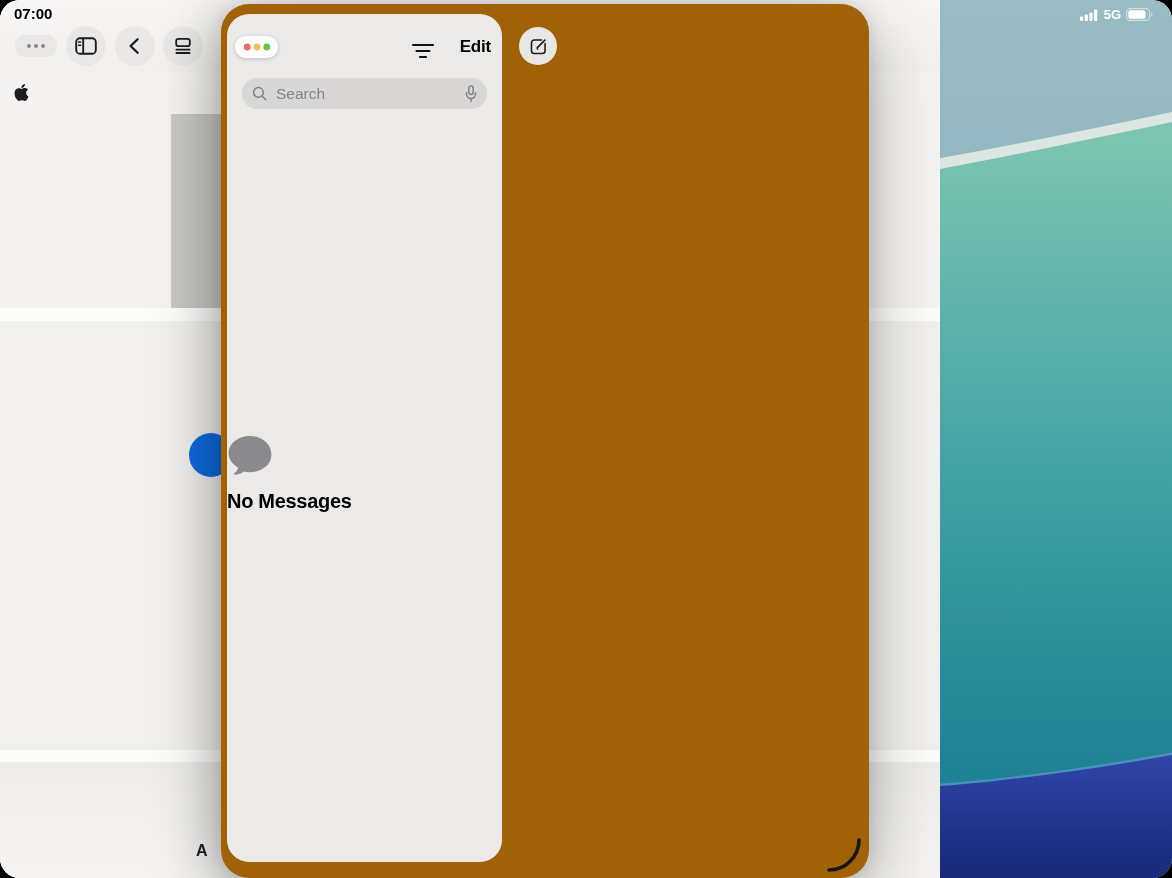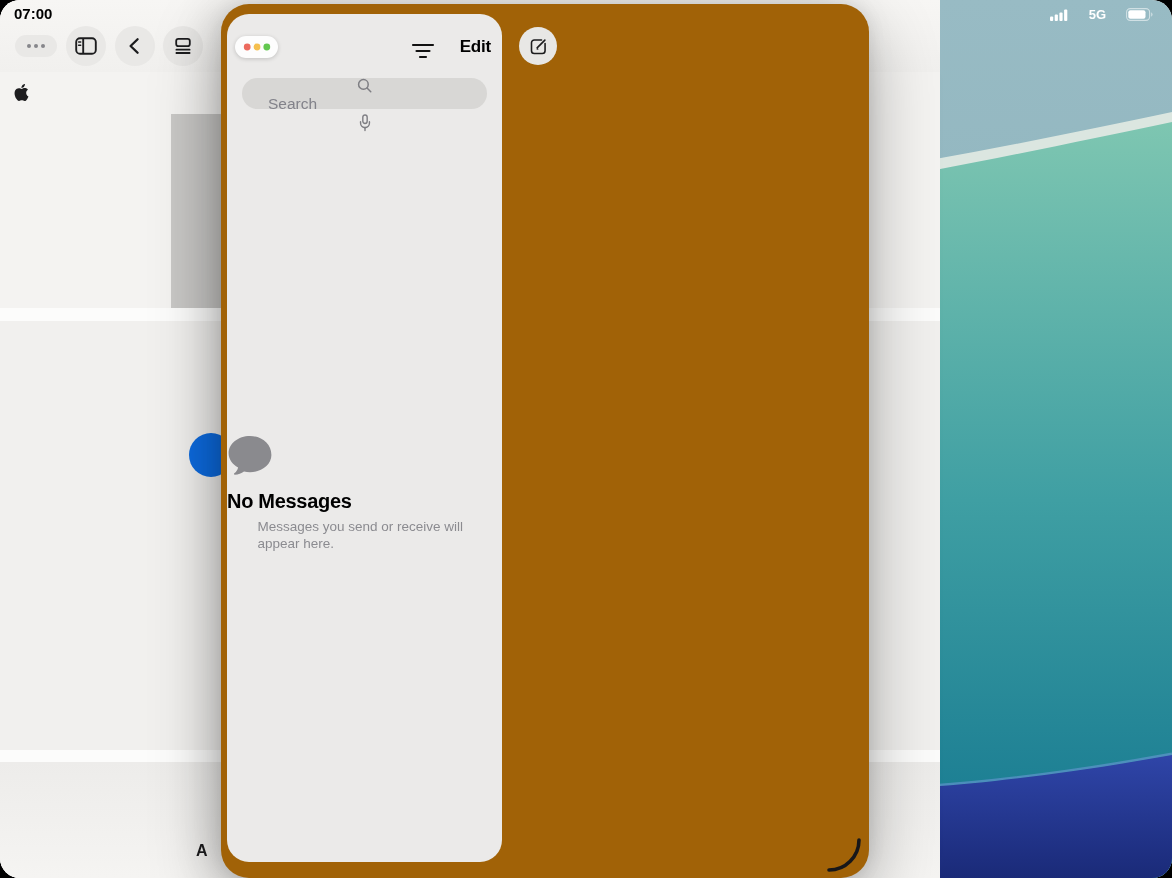--- a/index.html
+++ b/index.html
@@ -40,36 +40,36 @@
     box-shadow:0 25px 70px rgba(0,0,0,.30),-12px 0 40px rgba(0,0,0,.10),0 0 18px rgba(0,0,0,.08);margin-left:16px;}
   .msg-sidebar{position:absolute;left:6px;top:10px;width:275px;height:848px;
     background:#ebeae9;border-radius:22px;}
   .traffic{position:absolute;left:8px;top:22px;width:43px;height:22px;border-radius:12px;
     background:#fdfdfd;box-shadow:0 1px 4px rgba(0,0,0,.18);
     display:flex;align-items:center;justify-content:center;}
   .filter-btn{position:absolute;left:184px;top:28px;width:24px;height:20px;color:#111;}
   .edit-btn{position:absolute;right:11px;top:23px;font-size:17px;font-weight:600;color:#000;
     letter-spacing:-0.2px;}
   .searchbar{position:absolute;left:15px;top:64px;width:245px;height:31px;border-radius:16px;
-    background:#d8d7d5;display:flex;align-items:center;padding:0 9px 0 10px;flex-direction:column;}
+    background:#d8d7d5;display:flex;align-items:center;padding:0 9px 0 10px;}
   .searchbar input{flex:1;background:transparent;border:none;outline:none;
     font-size:15.5px;color:#1c1c1e;margin-left:6px;font-family:inherit;min-width:0;}
   .searchbar input::placeholder{color:#82828a;}
   .empty-state{position:absolute;left:0;top:420px;width:100%;text-align:left;}
   .empty-title{margin-top:10px;font-size:20px;font-weight:700;color:#000;letter-spacing:-0.3px;}
   .empty-sub{margin:5px auto 0;max-width:214px;font-size:13.5px;line-height:1.28;color:#8b8b90;}
   .compose-btn{position:absolute;left:298px;top:23px;width:38px;height:38px;border-radius:50%;
     background:#e8e7e5;display:flex;align-items:center;justify-content:center;color:#1c1c1e;}
   .no-conv{position:absolute;left:281px;right:0;top:451px;text-align:center;
     font-size:18.5px;font-weight:700;color:#000;letter-spacing:-0.3px;}
   .resize-handle{position:absolute;right:6px;bottom:4px;width:38px;height:38px;}
 
   
   .status-time{position:absolute;left:14px;top:5px;font-size:15px;font-weight:600;color:#000;}
-  .status-right{position:absolute;right:18px;top:7px;display:flex;align-items:center;gap:20px;}
+  .status-right{position:absolute;right:18px;top:7px;display:flex;align-items:center;gap:5px;}
   .net-label{font-size:13px;font-weight:600;color:#fff;}
 </style>
 </head>
 <body>
 
 <div class="screen">
 
   <div class="wallpaper">
     <svg viewBox="0 0 242 878" preserveAspectRatio="none">
       <defs>
@@ -180,21 +180,20 @@
         </button>
       </div>
 
       <div class="empty-state">
         <span>
           <svg width="46" height="42" viewBox="0 0 46 42">
             <path fill="#8a8a8e" d="M23 2C11.2 2 1.6 9.7 1.6 19.2c0 6 3.8 11.2 9.5 14.2-.5 2.4-1.9 4.4-3.8 5.9-.6.5-.2 1.4.5 1.4 3.5-.1 6.7-1.3 9.2-3.3 1.9.5 3.9.8 6 .8 11.8 0 21.4-7.7 21.4-17.2C44.4 9.7 34.8 2 23 2Z"></path>
           </svg>
         </span>
         <div class="empty-title">No Messages</div>
-        <div class="empty-sub">Messages you send or receive will appear here.</div>
       </div>
     </div>
 
     <button class="compose-btn">
       <svg width="21" height="21" viewBox="0 0 24 24">
         <path d="M15.5 4.5H7.2A3.2 3.2 0 0 0 4 7.7v9.1A3.2 3.2 0 0 0 7.2 20h9.1a3.2 3.2 0 0 0 3.2-3.2V8.5" fill="none" stroke="#1c1c1e" stroke-width="1.8" stroke-linecap="round"></path>
         <path d="M10.4 13.6 19.3 4.7" stroke="#1c1c1e" stroke-width="1.8" stroke-linecap="round"></path>
         <path d="M10.6 13.4l-.8 2.5 2.5-.8z" fill="#1c1c1e"></path>
       </svg>
     </button>

